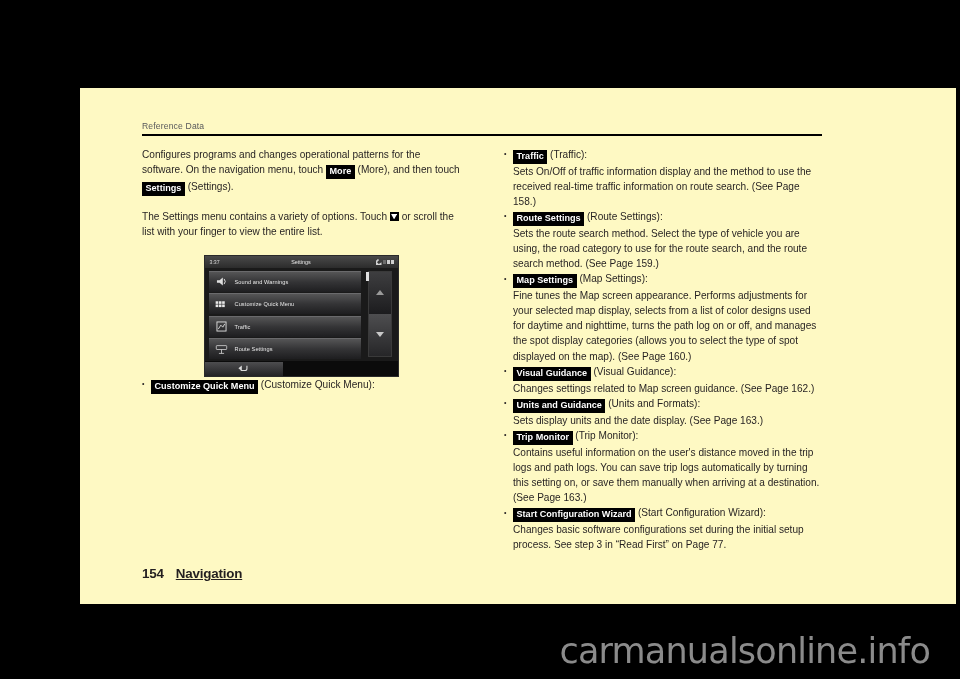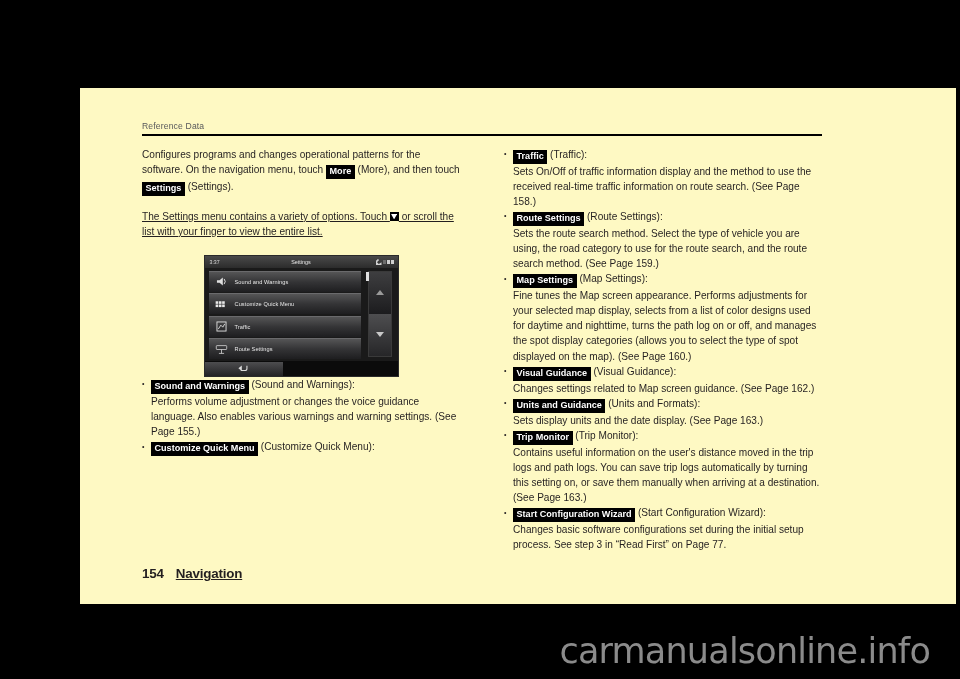--- a/index.html
+++ b/index.html
@@ -72,21 +72,21 @@
   }
   .col-left { margin-right: 44px; }
 
   .body-text {
     font-size: 10.1px;
     line-height: 15.1px;
     color: #231f20;
     letter-spacing: 0.0px;
   }
   .para { margin: 0 0 13px 0; }
-  .para.tight { margin-bottom: 0; text-decoration: underline; }
+  .para.tight { margin-bottom: 0; }
 
   
   .key {
     display: inline-block;
     background: #000000;
     color: #ffffff;
     font-size: 9.1px;
     font-weight: bold;
     line-height: 11.5px;
     padding: 1px 3.5px 1.5px 3.5px;
@@ -401,24 +401,20 @@
                   <polygon points="6,5 6,13 1,9" fill="#dcdcdc" transform="translate(-0.5,-3.5)"></polygon>
                 </svg>
               </div>
             </div>
 
           </div>
         </div>
 
         <ul class="bullets left-bullets">
           <li>
-            <span class="key">Sound and Warnings</span><span> (Sound and Warnings):</span>
-            <span class="bullet-desc">Performs volume adjustment or changes the voice guidance language. Also enables various warnings and warning settings. (See Page 155.)</span>
-          </li>
-          <li>
             <span class="key">Customize Quick Menu</span><span> (Customize Quick Menu):</span>
           </li>
         </ul>
 
       </div>
 
       <div class="col col-right">
         <ul class="bullets">
 
           <li>

